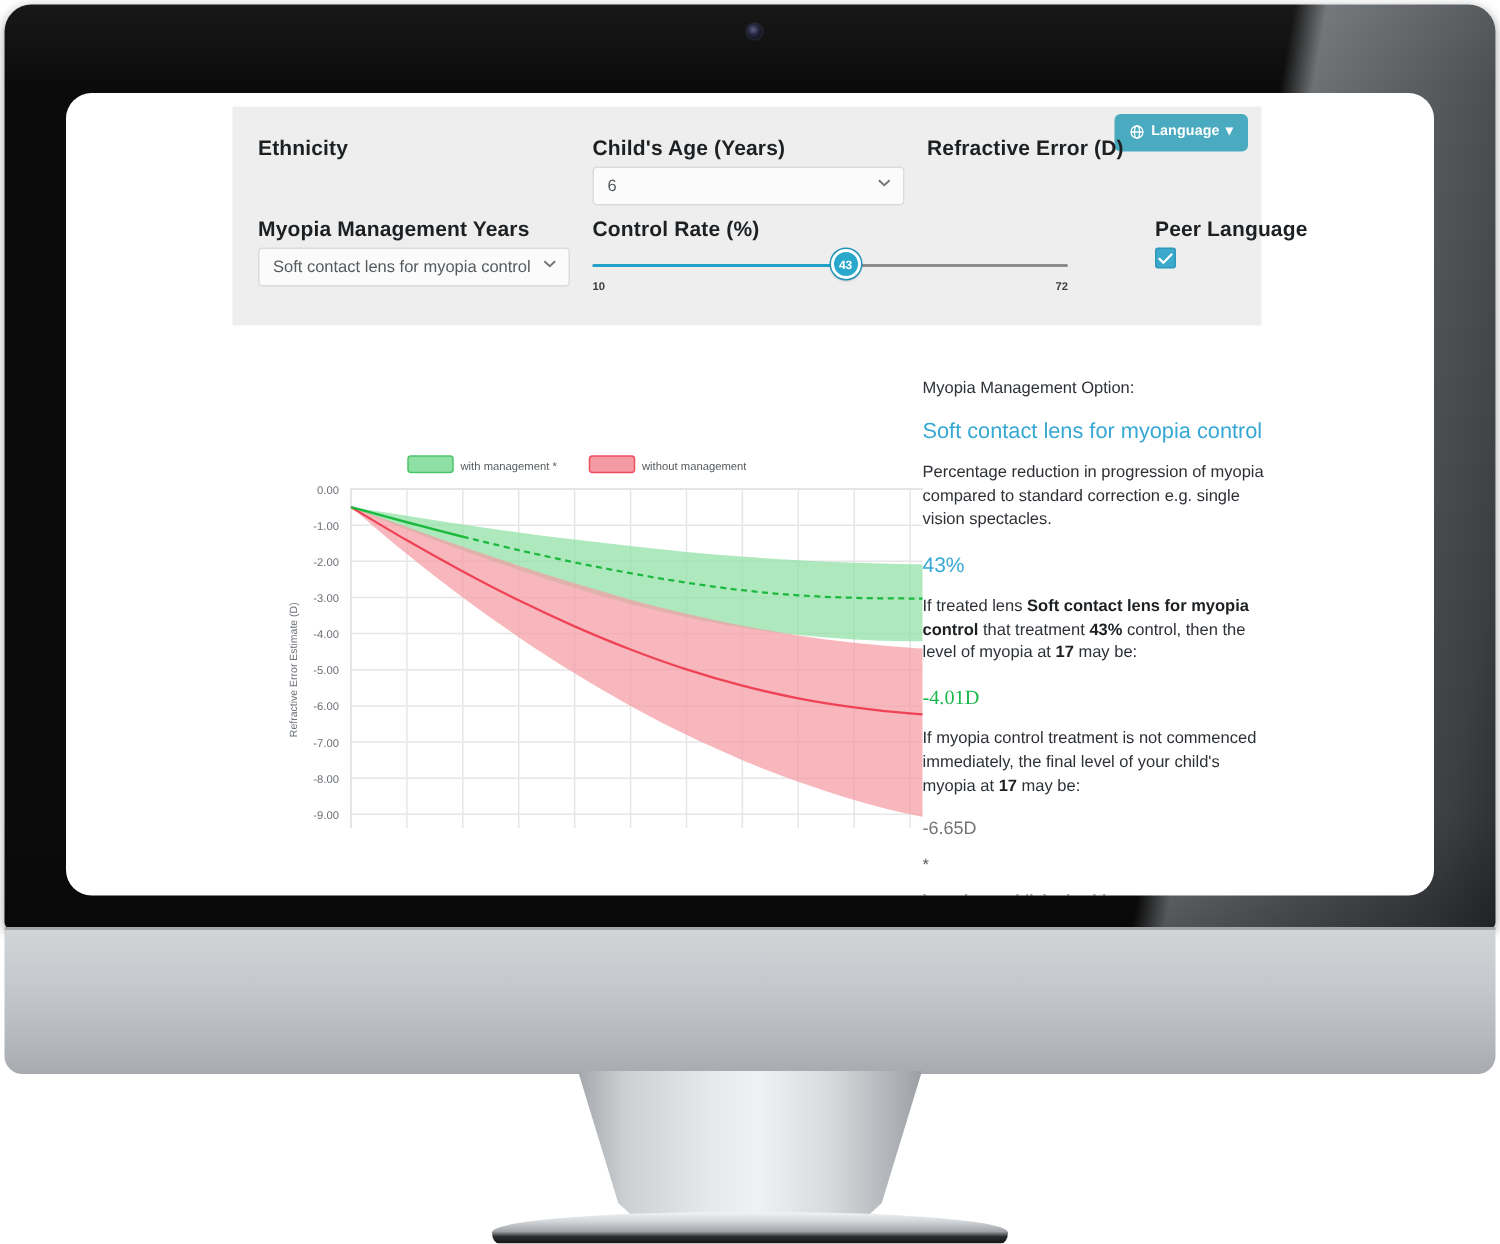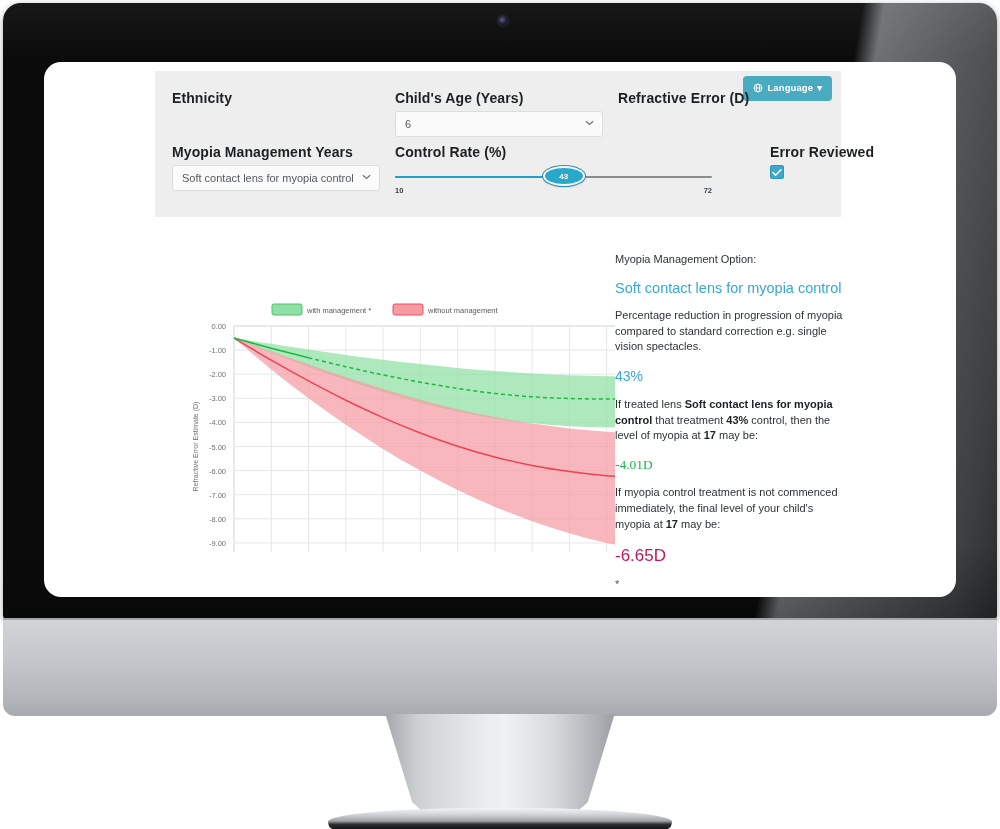--- a/index.html
+++ b/index.html
@@ -108,21 +108,21 @@
   .slider-track {
     position: absolute; left: 0; top: 11px; width: 100%; height: 2px;
     background: #8c8c8c; border-radius: 2px;
   }
   .slider-fill {
     position: absolute; left: 0; top: 11px; height: 2px;
     background: #21a0c8; border-radius: 2px;
   }
   .slider-handle {
     position: absolute; top: 1px;
-    width: 42px; height: 20px; border-radius: 50%;
+    width: 20px; height: 20px; border-radius: 50%;
     background: #29a8cc; border: 2px solid #ffffff;
     box-shadow: 0 0 0 1px #1f93b3, 0 1px 2px rgba(0,0,0,.3);
     color: #fff; font-size: 8px; font-weight: bold;
     display: flex; align-items: center; justify-content: center;
     cursor: pointer; transform: translateX(-50%);
   }
   .slider-min, .slider-max {
     position: absolute; top: 21px; font-size: 7.5px; font-weight: bold; color: #3a3e42;
   }
   .slider-min { left: 0; }
@@ -145,21 +145,21 @@
     position: absolute; left: 571px; top: 190px; width: 236px;
     font-size: 11px; color: #2d3136; line-height: 1.43;
   }
   .info-panel p { margin: 0 0 11px 0; }
   .info-label { font-size: 11px; color: #2d3136; margin: 0 0 7px 0; }
   .info-option {
     font-size: 14.5px; color: #37a8d4; margin: 0 0 11px 0; line-height: 1.25;
   }
   .info-rate { font-size: 14px; color: #37a8d4; margin: 0 0 11px 0; font-weight: normal; }
   .info-green { font-size: 13.5px; color: #19b84a; margin: 0 0 11px 0; font-family: Liberation Serif, serif; }
-  .info-red { font-size: 17px; color: #be185d; margin: 0 0 10px 0; }
+  .info-red { font-size: 12px; color: #737373; margin: 0 0 10px 0; }
   .info-panel b { font-weight: bold; color: #1d2023; }
   .star { font-size: 11px; color: #555; margin: 0 0 3px 36px; line-height: 1; }
   .legend-row { display: flex; align-items: center; gap: 9px; margin-bottom: 5px; }
   .legend-text { font-size: 10.5px; font-weight: bold; color: #3a3f44; }
 </style>
 </head>
 <body>
 
 <div id="stage">
 
@@ -225,21 +225,21 @@
             <div class="slider-fill" id="sliderFill" style="width: 53.2258%;"></div>
             <div class="slider-handle" id="sliderHandle" style="left: 53.2258%;">
               <span>43</span>
             </div>
             <span class="slider-min">10</span>
             <span class="slider-max">72</span>
           </div>
         </div>
 
         <div class="field" style="left:615px; top:73px; width:110px;">
-          <label class="flabel">Error Reviewed</label>
+          <label class="flabel">Peer Language</label>
           <div class="checkbox">
             <svg width="10" height="9" viewBox="0 0 12 10">
               <path d="M1.2 5.1l3.1 3.1L10.8 1.6" stroke="#ffffff" stroke-width="1.8" fill="none" stroke-linecap="round" stroke-linejoin="round"></path>
             </svg>
           </div>
         </div>
 
       </div>
     </div>
 

